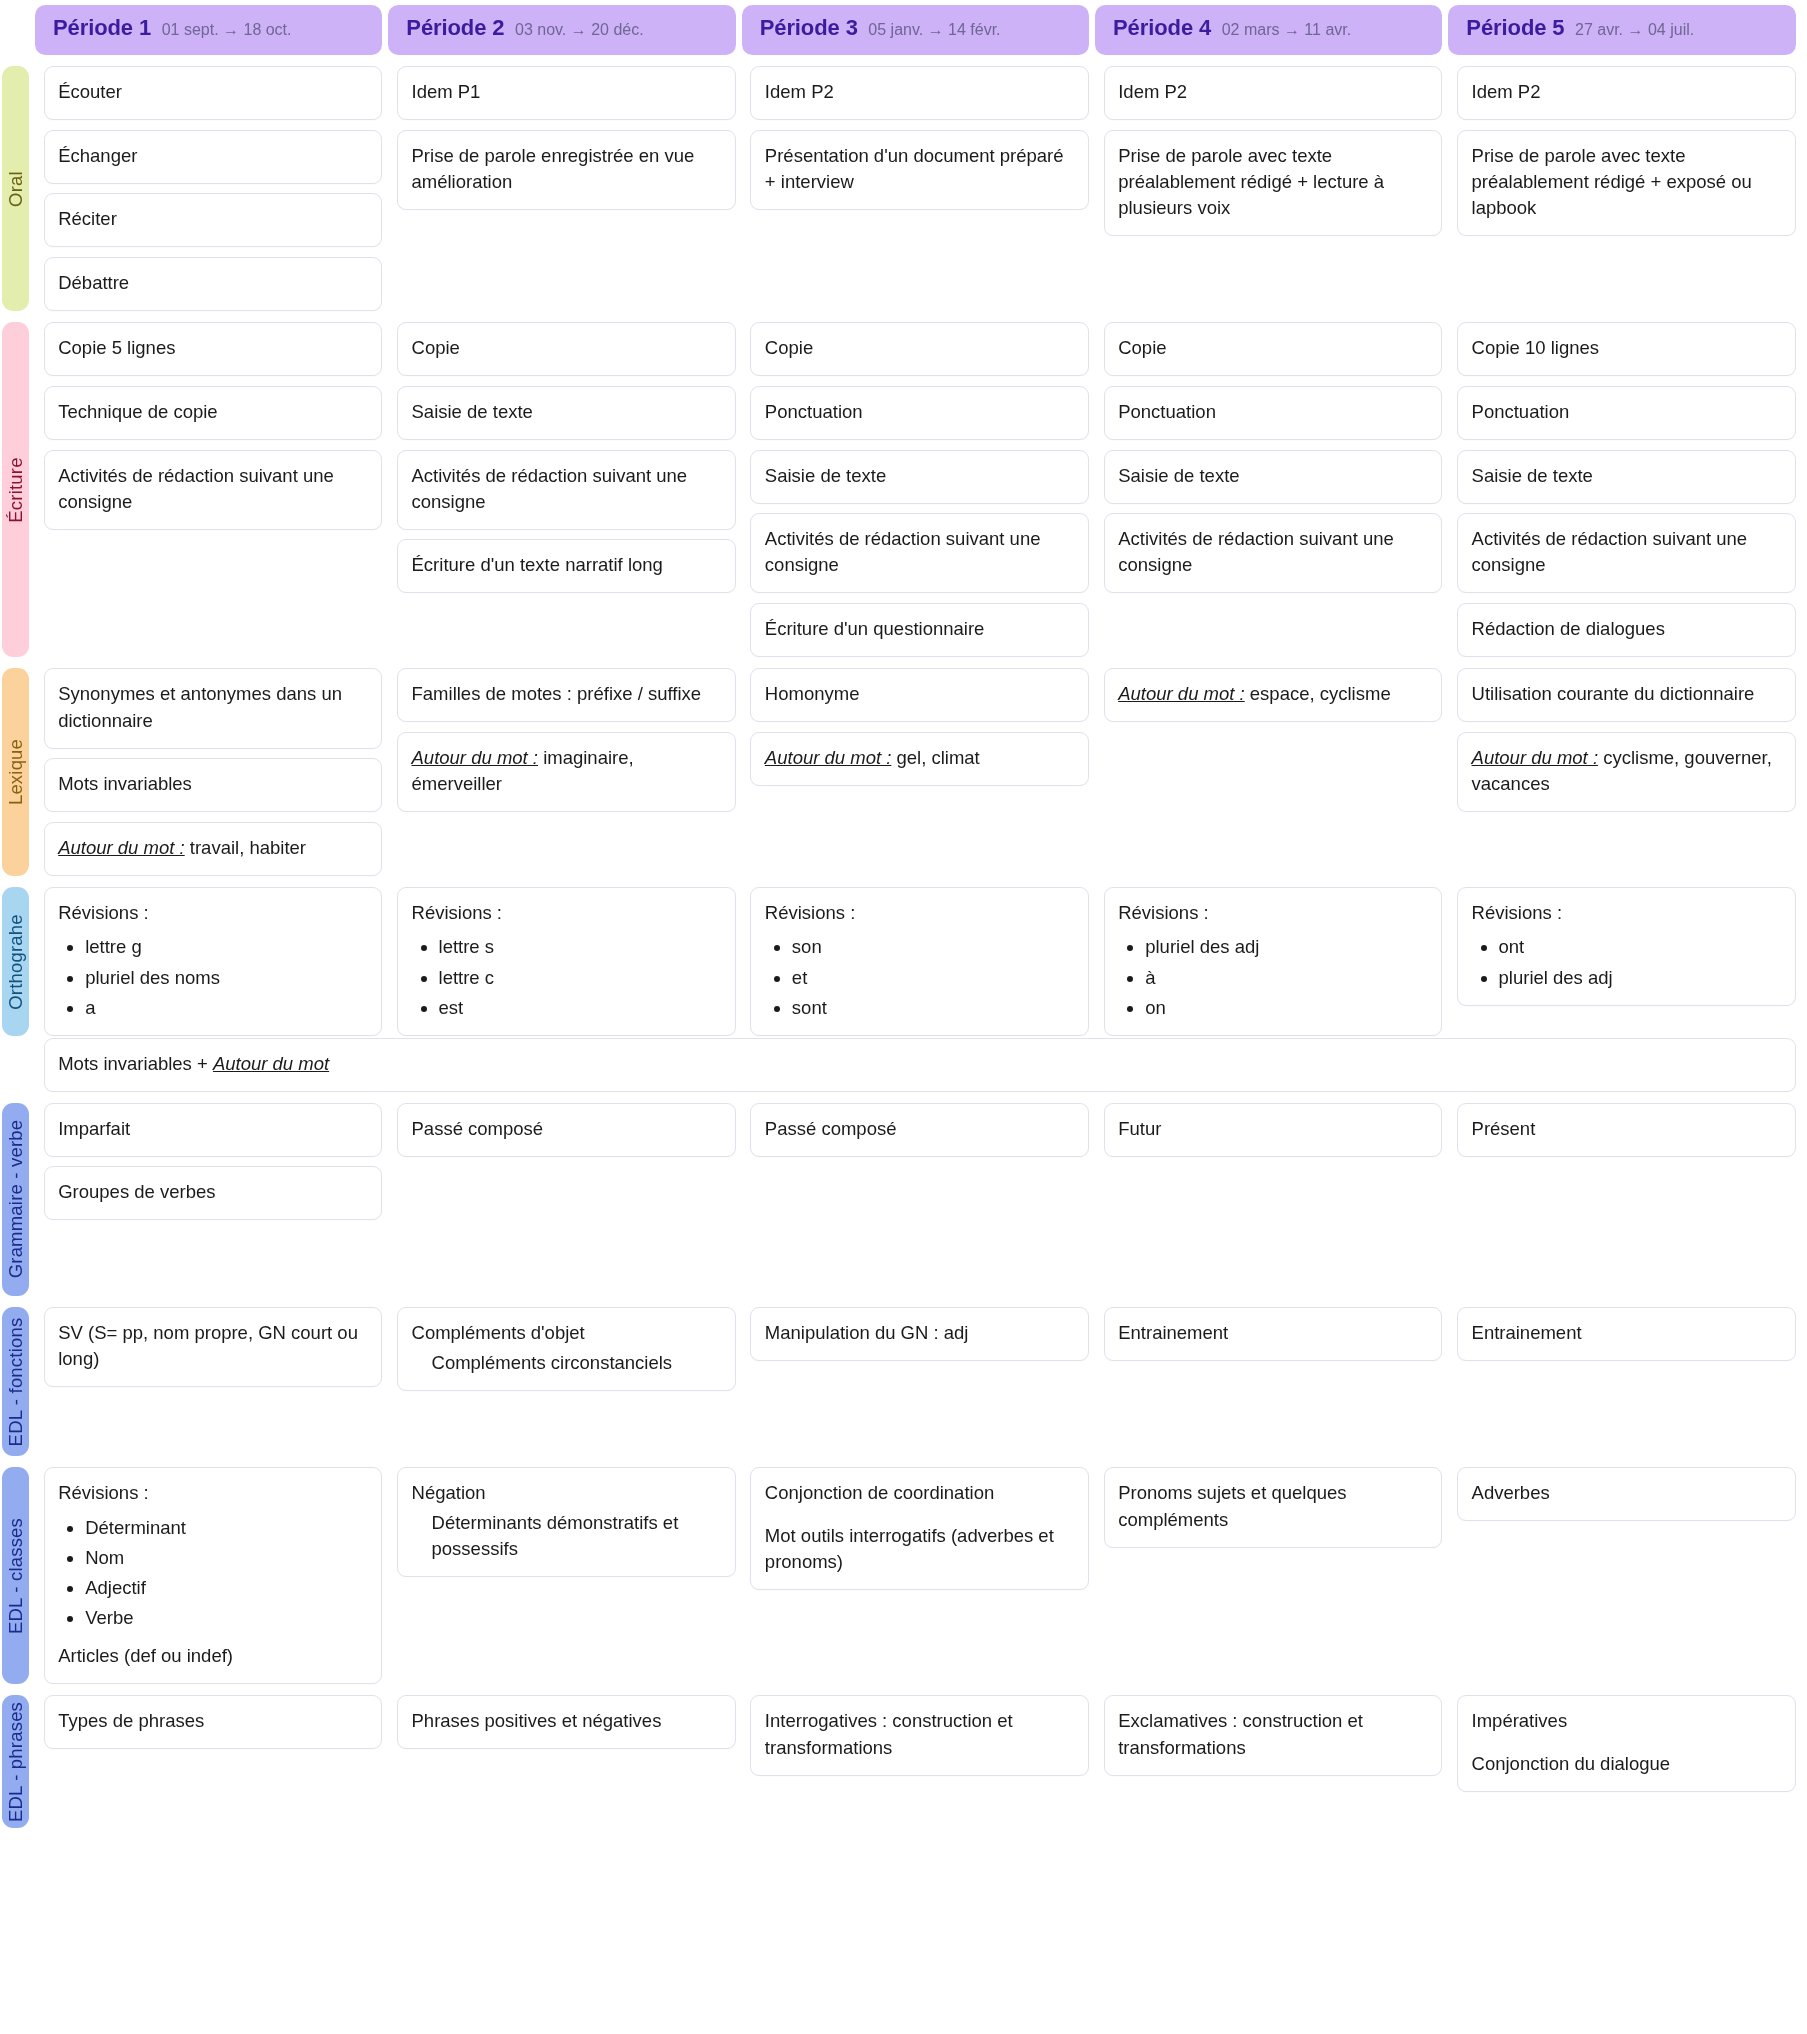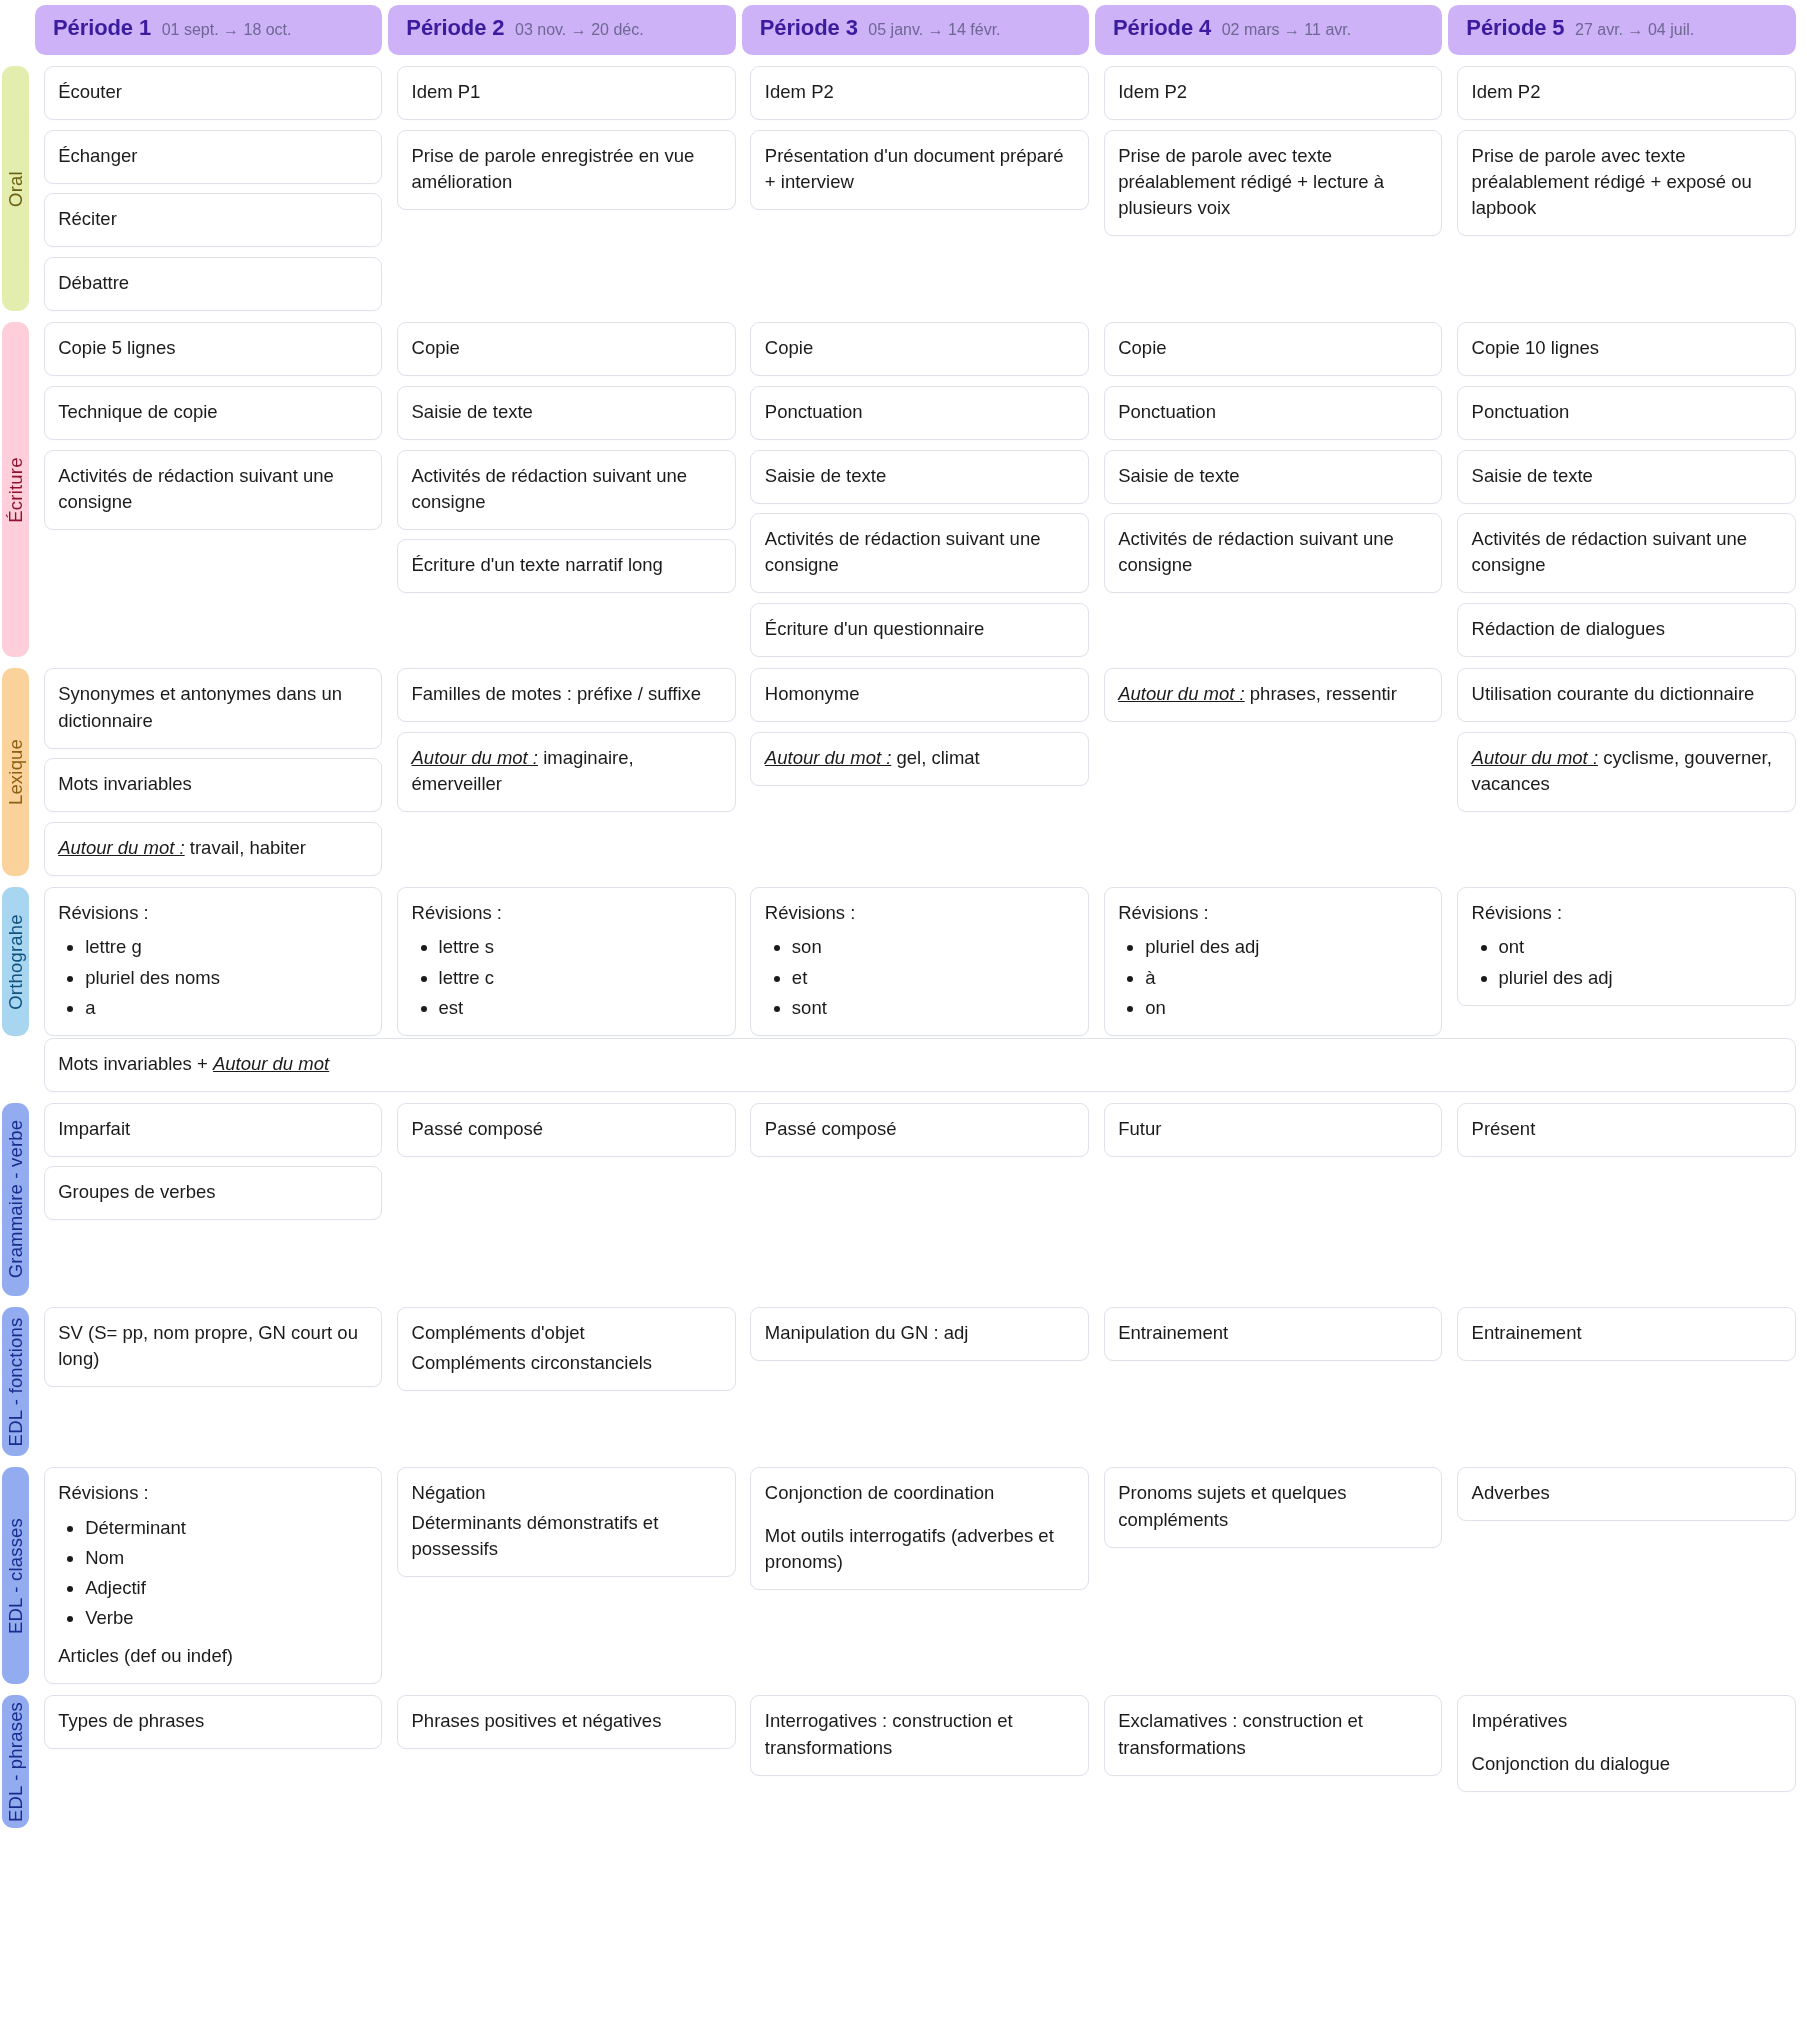--- a/index.html
+++ b/index.html
@@ -91,21 +91,21 @@
     border: 1.3px solid #dfe2ea;
     border-radius: 9px;
     padding: 12px 13.7px 13.7px 13.7px;
     font-size: 18.5px;
     line-height: 1.42;
     color: #1b1b1b;
     box-shadow: 0 0.8px 0 rgba(0,0,0,0.02);
   }
   .card p { margin: 0; }
   .card p + p { margin-top: 16px; }
-  .card .blockline + .blockline { margin-top: 3.2px; }
+  .card .blockline + .blockline { margin-top: 3.2px; margin-left: 20px; }
 
   .card ul {
     margin: 8px 0 0 0;
     padding-left: 27px;
     list-style: disc;
   }
   .card ul li { margin-bottom: 4px; }
   .card ul li:last-child { margin-bottom: 0; }
   .after-list { margin-top: 11.3px; }
 
@@ -273,21 +273,21 @@
       <div class="card">
         <span>Homonyme</span>
       </div>
       <div class="card">
         <span class="em-u">Autour du mot :</span><span> gel, climat</span>
       </div>
     </div>
 
     <div class="col">
       <div class="card">
-        <span class="em-u">Autour du mot :</span><span> phrases, ressentir</span>
+        <span class="em-u">Autour du mot :</span><span> espace, cyclisme</span>
       </div>
     </div>
 
     <div class="col">
       <div class="card">
         <span>Utilisation courante du dictionnaire</span>
       </div>
       <div class="card">
         <span class="em-u">Autour du mot :</span><span> cyclisme, gouverner, vacances</span>
       </div>

